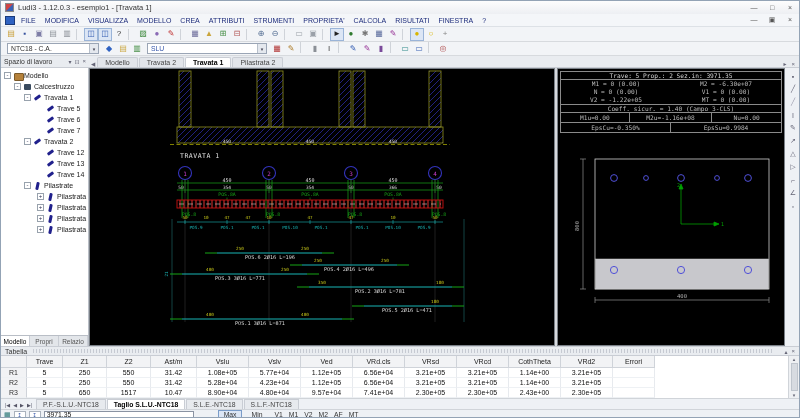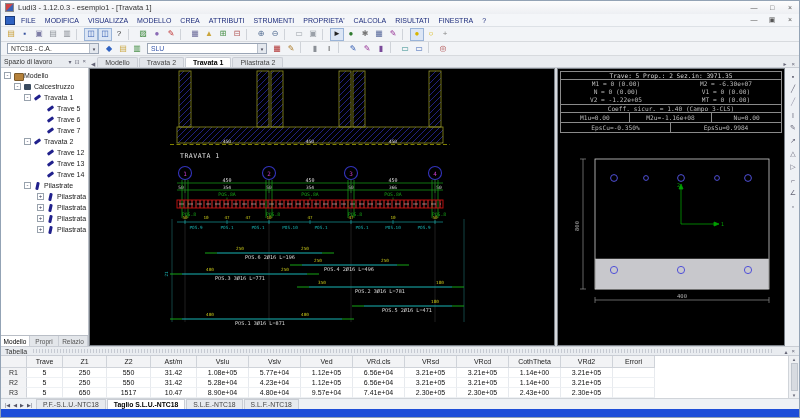--- a/index.html
+++ b/index.html
@@ -1,17 +1,17 @@
 <!DOCTYPE html>
 <html><head>
 <meta charset="utf-8">
 <style>
 *{box-sizing:border-box;margin:0;padding:0}
 body{background:#777;font-family:"Liberation Sans",sans-serif}
-.app{position:relative;width:800px;height:418px;background:#1d4ed8;border:1px solid #93a3b5;overflow:hidden}
+.app{position:relative;width:800px;height:418px;background:#a3a3a3;border:1px solid #93a3b5;overflow:hidden}
 
 .titlebar{height:13px;display:flex;align-items:center;padding:0 4px;background:linear-gradient(#fdfdfd,#edeff3);font-size:7.5px;color:#333}
 .appico{width:9px;height:9px;margin-right:4px;background:linear-gradient(135deg,#d04545 45%,#3a62b5 55%);border:1px solid #888}
 .winbtns{margin-left:auto;display:flex;gap:8px;color:#555;font-size:7px}
 .winbtns span{width:10px;text-align:center;cursor:default}
 .menubar{height:13px;display:flex;align-items:center;padding:0 4px;background:#f4f6f9;border-bottom:1px solid #dde1e6;font-size:7px;color:#1b2a7a}
 .mico{width:10px;height:9px;background:#2f62c2;border:1px solid #1a3a7a;margin-right:6px}
 .mitem{margin-right:9px;white-space:nowrap}
 
 .tb{display:flex;align-items:center;background:#f2f4f7;border-bottom:1px solid #d7dade;padding-left:3px}
@@ -766,14 +766,32 @@
     </div>
     <span style="display:flex;align-items:flex-end">
 
     <div class="sht">P.F.-S.L.U.-NTC18</div>
         <div class="sht active">Taglio S.L.U.-NTC18</div>
         <div class="sht">S.L.E.-NTC18</div>
         <div class="sht">S.L.F.-NTC18</div>
       </span>
   </div>
 
+  <div class="statusbar">
+    <span class="sico" style="color:#2f7a7a">▦</span>
+    <div class="sbtn">↥</div>
+    <div class="sbtn">↧</div>
+    <input class="sinput" value="3971.35" style="">
+    <div style="width:18px"></div>
+    <div class="mmbtn on">Max</div>
+    <div class="mmbtn">Min</div>
+    <span style="display:flex">
+
+    <div class="scomp">V1</div>
+        <div class="scomp">M1</div>
+        <div class="scomp">V2</div>
+        <div class="scomp">M2</div>
+        <div class="scomp">AF</div>
+        <div class="scomp">MT</div>
+      </span>
+  </div>
 
 </div>
 
 </body></html>

